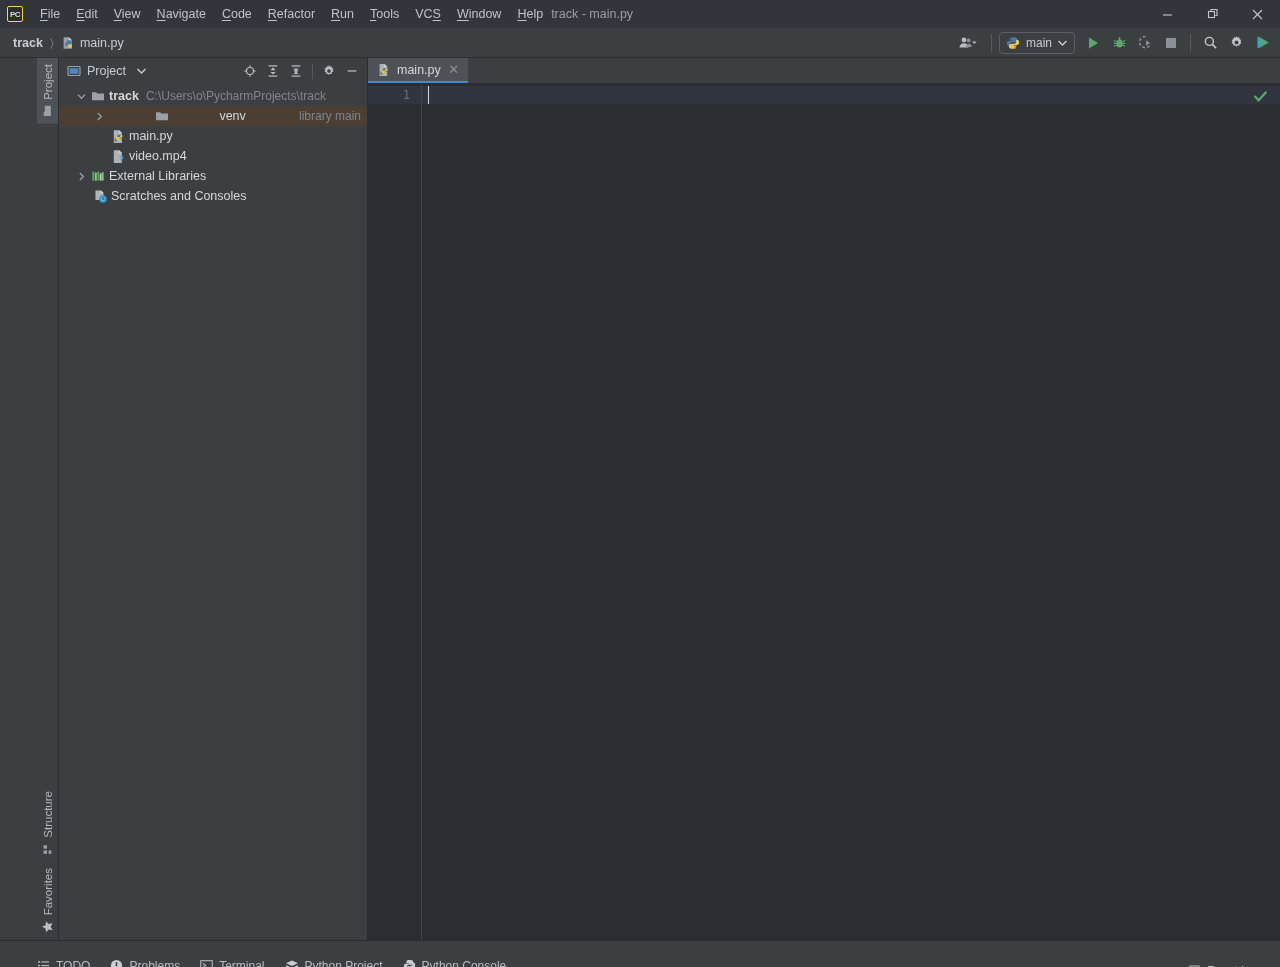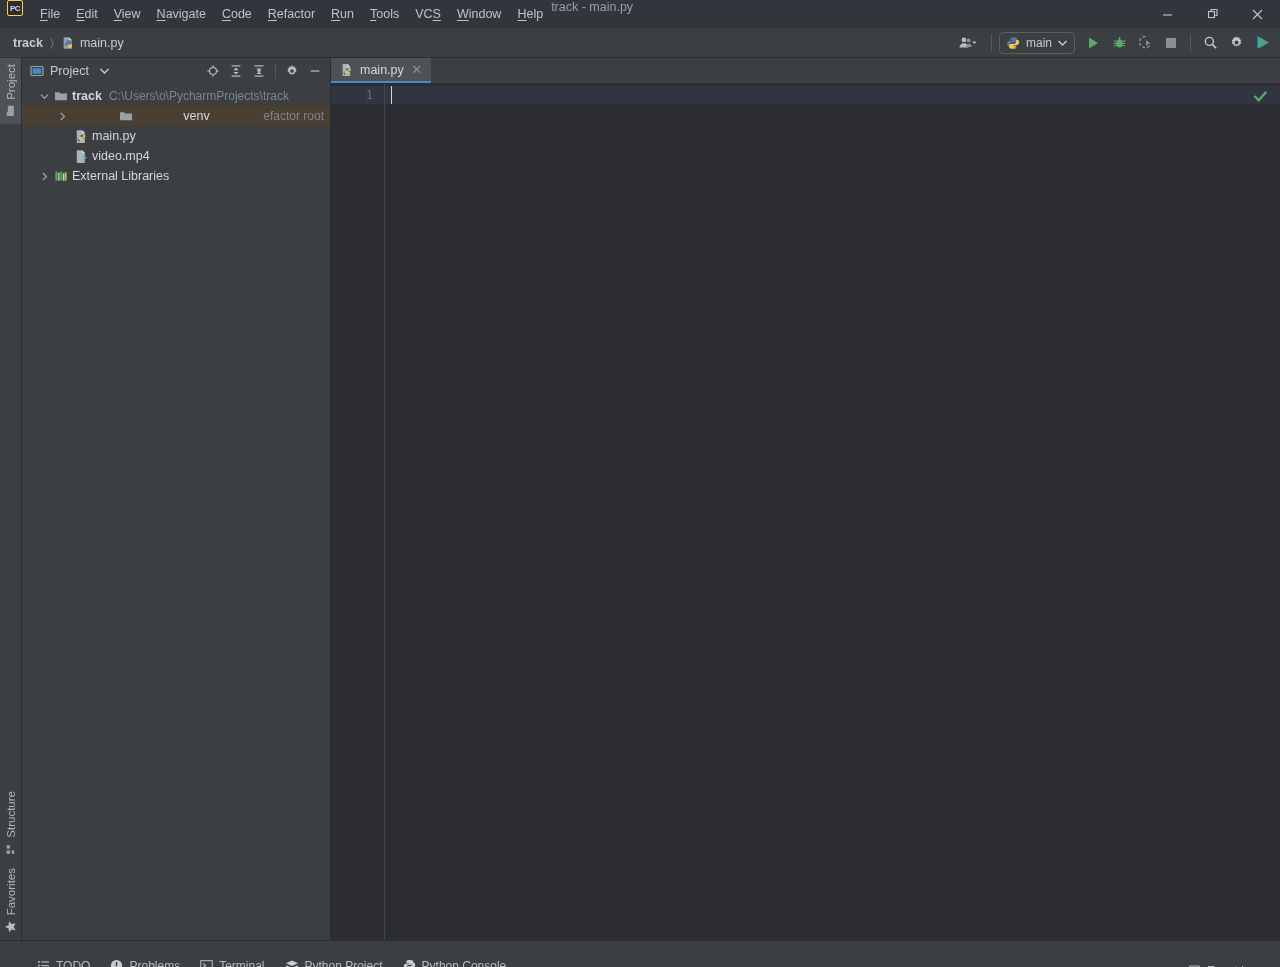--- a/index.html
+++ b/index.html
@@ -9,21 +9,21 @@
     font-family: "Liberation Sans", sans-serif;
     overflow: hidden;
     -webkit-font-smoothing: antialiased;
   }
   body { display: flex; flex-direction: column; }
 
   
   .titlebar {
     height: 28px; flex: 0 0 28px;
     background: #32353b;
-    display: flex; align-items: flex-start;
+    display: flex; align-items: center;
     position: relative;
   }
   .pc-logo {
     width: 16px; height: 16px; margin-left: 7px; margin-right: 9px;
     border: 1.5px solid #f5d547; border-radius: 2px;
     background: #2b2d33;
     font-size: 8px; font-weight: bold; color: #d8dadd;
     display: flex; align-items: center; justify-content: center;
     letter-spacing: -0.5px;
   }
@@ -77,21 +77,21 @@
 
   .runcfg {
     display: flex; align-items: center; gap: 6px;
     height: 22px; padding: 0 7px 0 6px;
     border: 1px solid #5a5f66; border-radius: 4px;
     cursor: default; margin-right: 4px;
   }
   .runcfg-label { font-size: 12px; color: #c8ccd1; }
 
   
-  .body-wrap { flex: 1; display: flex; min-height: 0; background: #3c3f41; }
+  .body-wrap { flex: 1; display: flex; min-height: 0; background: #3c3f41; margin-left: 37px; }
 
   
   .vstripe {
     width: 22px; flex: 0 0 22px;
     background: #3c3f41;
     border-right: 1px solid #2b2d33;
     display: flex; flex-direction: column;
     position: relative;
   }
   .vs-top, .vs-bottom { display: flex; flex-direction: column; }
@@ -493,21 +493,21 @@
           <svg width="9" height="9" viewBox="0 0 9 9">
               <path d="M2.8 1 L6.4 4.5 L2.8 8" fill="none" stroke="#9aa0a6" stroke-width="1.3"></path>
             </svg>
         </span>
         <span class="ticon">
           <svg width="14" height="14" viewBox="0 0 14 14">
               <path d="M1 3.2h4.2l1.1 1.3H13v6.8H1z" fill="#9aa0a6"></path>
             </svg>
         </span>
         <span class="tlabel">venv</span>
-        <span class="tsub">efactor root</span>
+        <span class="tsub">library main</span>
       </div>
 
       <div class="trow" style="padding-left:50px;">
         <span class="ticon">
           <svg width="15" height="15" viewBox="0 0 16 16">
             <path d="M3 1.2h5.6l3 3V14.8H3z" fill="#aeb3b8"></path>
             <path d="M8.6 1.2l3 3h-3z" fill="#d8dbde"></path>
             <path d="M8.6 6.2c-1.5 0-2.4.6-2.4 1.7v1.2h2.5v.4H5.3c-1.1 0-1.7.9-1.7 2.2s.6 2.2 1.7 2.2h.8v-1.3c0-1.1 1-2 2.1-2h2.3c1 0 1.7-.7 1.7-1.7V7.9c0-1-.8-1.7-2.4-1.7zm-1.3 1c.3 0 .5.2.5.5s-.2.5-.5.5-.5-.2-.5-.5.2-.5.5-.5z" fill="#3d6f9e" transform="translate(0.4,0) scale(0.93) translate(0.3,0.5)"></path>
             <path d="M10.9 14c1.5 0 2.4-.6 2.4-1.7v-1.2h-2.5v-.4h3.4c1.1 0 1.7-.9 1.7-2.2s-.6-2.2-1.7-2.2h-.8v1.3c0 1.1-1 2-2.1 2H9c-1 0-1.7.7-1.7 1.7v1c0 1 .8 1.7 2.4 1.7zm1.3-1c-.3 0-.5-.2-.5-.5s.2-.5.5-.5.5.2.5.5-.2.5-.5.5z" fill="#e8c14a" transform="translate(-1.4,-0.4) scale(0.82) translate(0.6,1.2)"></path>
           </svg>
@@ -537,20 +537,32 @@
             <rect x="1.4" y="2.6" width="1.9" height="9" fill="#59a869"></rect>
             <rect x="3.9" y="3.6" width="1.9" height="8" fill="#8cc96b"></rect>
             <rect x="6.4" y="2.6" width="1.9" height="9" fill="#59a869"></rect>
             <rect x="8.9" y="4.4" width="1.6" height="7.2" fill="#cfd3d7"></rect>
             <rect x="10.9" y="3.2" width="1.7" height="8.4" fill="#8cc96b"></rect>
           </svg>
         </span>
         <span class="tlabel">External Libraries</span>
       </div>
 
+      <div class="trow" style="padding-left:32px;">
+        <span class="ticon">
+          <svg width="15" height="15" viewBox="0 0 16 16">
+            <path d="M2.6 1.6h6l2.6 2.6v7.4H2.6z" fill="#aeb3b8"></path>
+            <path d="M8.6 1.6l2.6 2.6H8.6z" fill="#d8dbde"></path>
+            <circle cx="10.6" cy="10.6" r="4" fill="#3592c4"></circle>
+            <circle cx="10.6" cy="10.6" r="2.6" fill="#5ab5e5"></circle>
+            <path d="M10.6 8.8 V10.6 H12.1" fill="none" stroke="#1b4e6e" stroke-width="1.1"></path>
+          </svg>
+        </span>
+        <span class="tlabel">Scratches and Consoles</span>
+      </div>
 
     </div>
   </div>
 
   <div class="editorcol">
     <div class="tabstrip">
       <div class="etab">
         <span>
           <svg width="14" height="14" viewBox="0 0 16 16">
             <path d="M3 1.2h5.6l3 3V14.8H3z" fill="#aeb3b8"></path>

